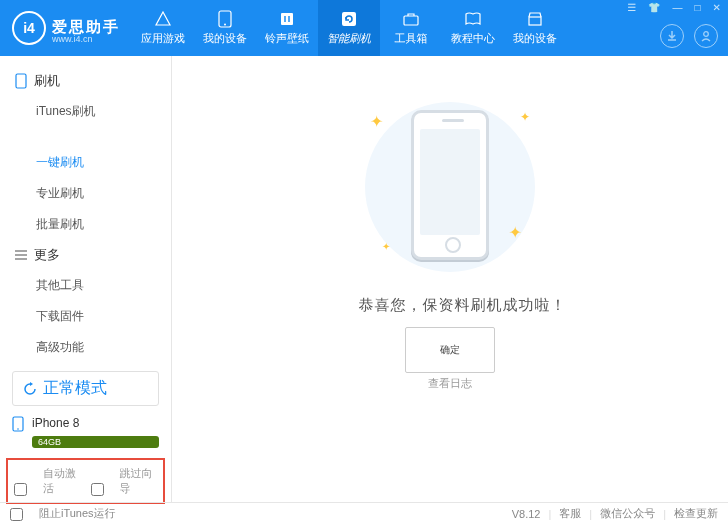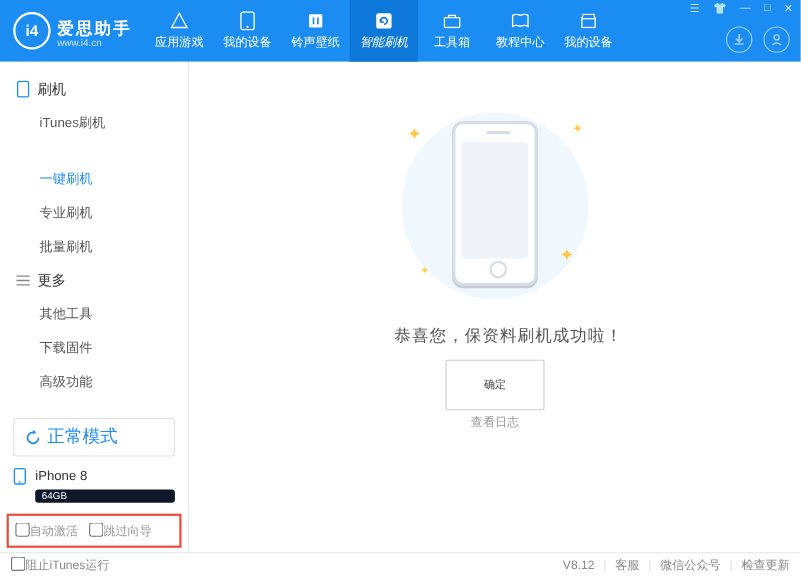--- a/index.html
+++ b/index.html
@@ -27,25 +27,25 @@
     .side-section-title { display: flex; align-items: center; gap: 6px; padding: 6px 14px; color: #333; font-size: 13px; }
     .side-icon { width: 14px; height: 14px; display: inline-flex; align-items: center; justify-content: center; }
     .side-items { padding-left: 36px; }
     .side-item { padding: 7px 0; font-size: 12px; color: #555; cursor: pointer; }
     .side-item.active { color: #1b8cf2; margin-top: 20px; }
     .side-spacer { flex: 1; }
     .refresh-btn { border: 1px solid #e0e0e0; border-radius: 3px; padding: 6px 10px; display: flex; align-items: center; gap: 6px; width: calc(100% - 24px); margin: 8px 12px 4px 12px; color: #1b8cf2; cursor: pointer; font-size: 16px; }
     .device-block { display: flex; flex-direction: column; gap: 4px; padding: 6px 12px 10px 12px; }
     .device-line { display: flex; align-items: flex-start; gap: 8px; }
     .device-name { color: #333; font-size: 12px; }
-    .badge-cap { background: #0f172a; color: #fff; font-size: 9px; padding: 1px 6px; border-radius: 3px; margin-left: 20px; display: inline-block; }
+    .badge-cap { background: #4d7c0f; color: #fff; font-size: 9px; padding: 1px 6px; border-radius: 3px; margin-left: 20px; display: inline-block; }
 
     .checkbox-row { display: flex; align-items: center; gap: 10px; padding: 8px 10px; font-size: 11px; color: #999; border-top: 1px solid #eee; }
     .checkbox-row.highlighted { border: 2px solid #e74c3c; margin: 0 6px 4px 6px; padding: 6px 6px; border-radius: 0; }
-    .cb { display: flex; align-items: flex-start; gap: 0; cursor: pointer; }
+    .cb { display: flex; align-items: flex-end; gap: 16px; cursor: pointer; }
     .cb input { margin: 0; }
 
     
     .main { flex: 1; display: flex; flex-direction: column; align-items: center; padding-top: 36px; background: #fff; }
     .illus-wrap { width: 240px; height: 190px; position: relative; }
     .circle-bg { position: absolute; width: 170px; height: 170px; background: #f0f7fd; border-radius: 50%; left: 35px; top: 10px; }
     .phone { position: absolute; width: 78px; height: 150px; background: #fff; border: 3.5px solid #d6dde4; border-radius: 10px; left: 81px; top: 18px; box-shadow: 0 2px 0 #c3ccd5; }
     .phone::before { content: ''; position: absolute; width: 22px; height: 3px; background: #d6dde4; border-radius: 2px; left: 28px; top: 6px; }
     .phone::after { content: ''; position: absolute; width: 12px; height: 12px; border: 2px solid #d6dde4; border-radius: 50%; left: 31px; bottom: 4px; }
     .phone-screen { position: absolute; inset: 16px 6px 22px 6px; background: #eef4f9; border-radius: 2px; }

